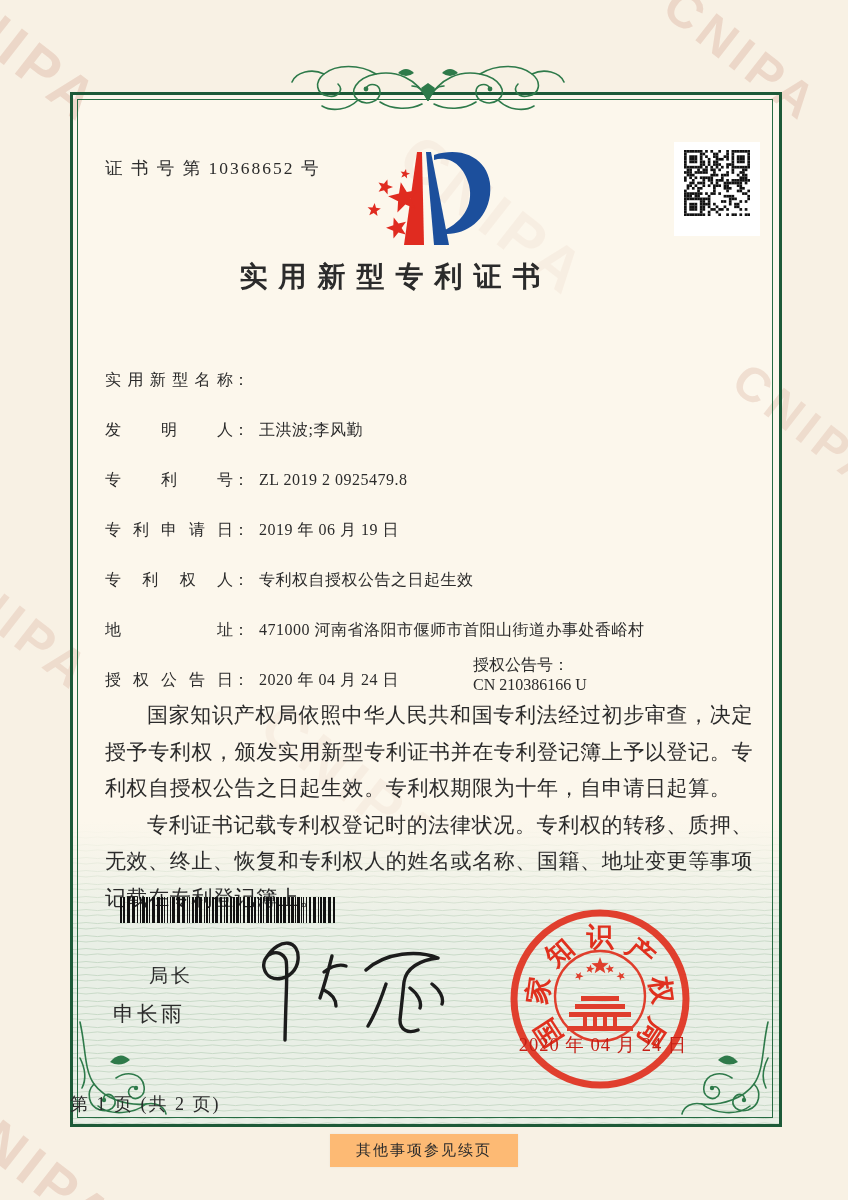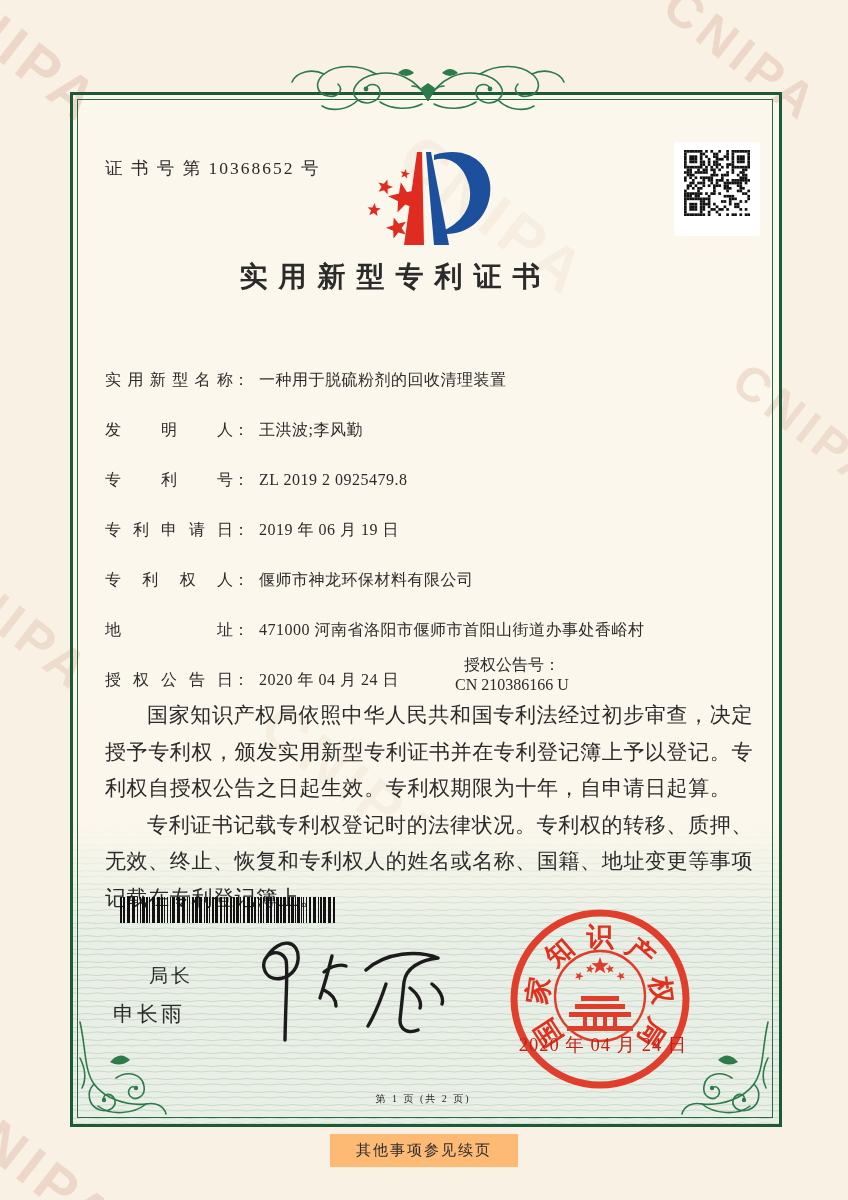--- a/index.html
+++ b/index.html
@@ -54,21 +54,21 @@
   #barcode{left:120px;top:897px;}
   
   #director-title{left:113px;top:963px;font-size:19px;letter-spacing:3px;margin-left:36px;}
   #director-name{left:113px;top:1000px;font-size:21px;letter-spacing:3px;}
   #signature{left:228px;top:928px;z-index:6;}
   
   #seal{left:505px;top:904px;z-index:6;}
   #seal-date{left:603px;top:1032px;transform:translateX(-50%);
     font-size:18.5px;color:#c51f15;letter-spacing:1px;white-space:nowrap;z-index:7;}
   
-  #page-info{left:70px;top:1092px;width:706px;text-align:center;font-size:10px;letter-spacing:2px;z-index:6;}
+  #page-info{left:70px;top:1092px;width:706px;text-align:left;font-size:18px;letter-spacing:2px;z-index:6;}
   #note-box{left:424px;top:1134px;transform:translateX(-50%);
     background:#fdba74;padding:7px 26px;font-size:15px;letter-spacing:2px;
     box-shadow:0 0 2px rgba(0,0,0,.06);z-index:6;white-space:nowrap;}
   .ornament{pointer-events:none;z-index:4;}
 </style>
 </head>
 <body>
 
 <div class="wm" style="left:-48px;top:-44px;font-size:58px;">CNIPA</div>
 <div class="wm" style="left:688px;top:-24px;font-size:50px;">CNIPA</div>
@@ -511,54 +511,53 @@
     <rect x="60.72" y="63.36" width="2.69" height="2.69" fill="#111"></rect>
     <rect x="63.36" y="63.36" width="2.69" height="2.69" fill="#111"></rect>
   </svg>
 
 <div id="title" class="abs content">实用新型专利证书</div>
 
 <div id="fields" class="abs content">
     <div class="field-row">
       <span class="field-label">实用新型名称</span>
       <span class="field-colon">：</span>
-      <span class="field-value">一种用于脱硫粉剂的回收清理装置</span>
     </div>
     <div class="field-row">
       <span class="field-label">发明人</span>
       <span class="field-colon">：</span>
       <span class="field-value">王洪波;李风勤</span>
     </div>
     <div class="field-row">
       <span class="field-label">专利号</span>
       <span class="field-colon">：</span>
       <span class="field-value">ZL 2019 2 0925479.8</span>
     </div>
     <div class="field-row">
       <span class="field-label">专利申请日</span>
       <span class="field-colon">：</span>
       <span class="field-value">2019 年 06 月 19 日</span>
     </div>
     <div class="field-row">
       <span class="field-label">专利权人</span>
       <span class="field-colon">：</span>
-      <span class="field-value">偃师市神龙环保材料有限公司</span>
+      <span class="field-value">专利权自授权公告之日起生效</span>
     </div>
     <div class="field-row">
       <span class="field-label">地址</span>
       <span class="field-colon">：</span>
       <span class="field-value">471000 河南省洛阳市偃师市首阳山街道办事处香峪村</span>
     </div>
     <div class="field-row">
       <span class="field-label">授权公告日</span>
       <span class="field-colon">：</span>
       <span class="field-value">2020 年 04 月 24 日</span>
       <span class="field-group2">
         <span>授权公告号：</span>
-        <span style="margin-left: 0;">CN 210386166 U</span>
+        <span style="margin-left: 18px;">CN 210386166 U</span>
       </span>
     </div>
   </div>
 
 <div id="body-text" class="abs content">
   <p>国家知识产权局依照中华人民共和国专利法经过初步审查，决定授予专利权，颁发实用新型专利证书并在专利登记簿上予以登记。专利权自授权公告之日起生效。专利权期限为十年，自申请日起算。</p>
   <p>专利证书记载专利权登记时的法律状况。专利权的转移、质押、无效、终止、恢复和专利权人的姓名或名称、国籍、地址变更等事项记载在专利登记簿上。</p>
 </div>
 
 <svg id="barcode" class="abs content" width="220" height="26" viewBox="0 0 220 26">

